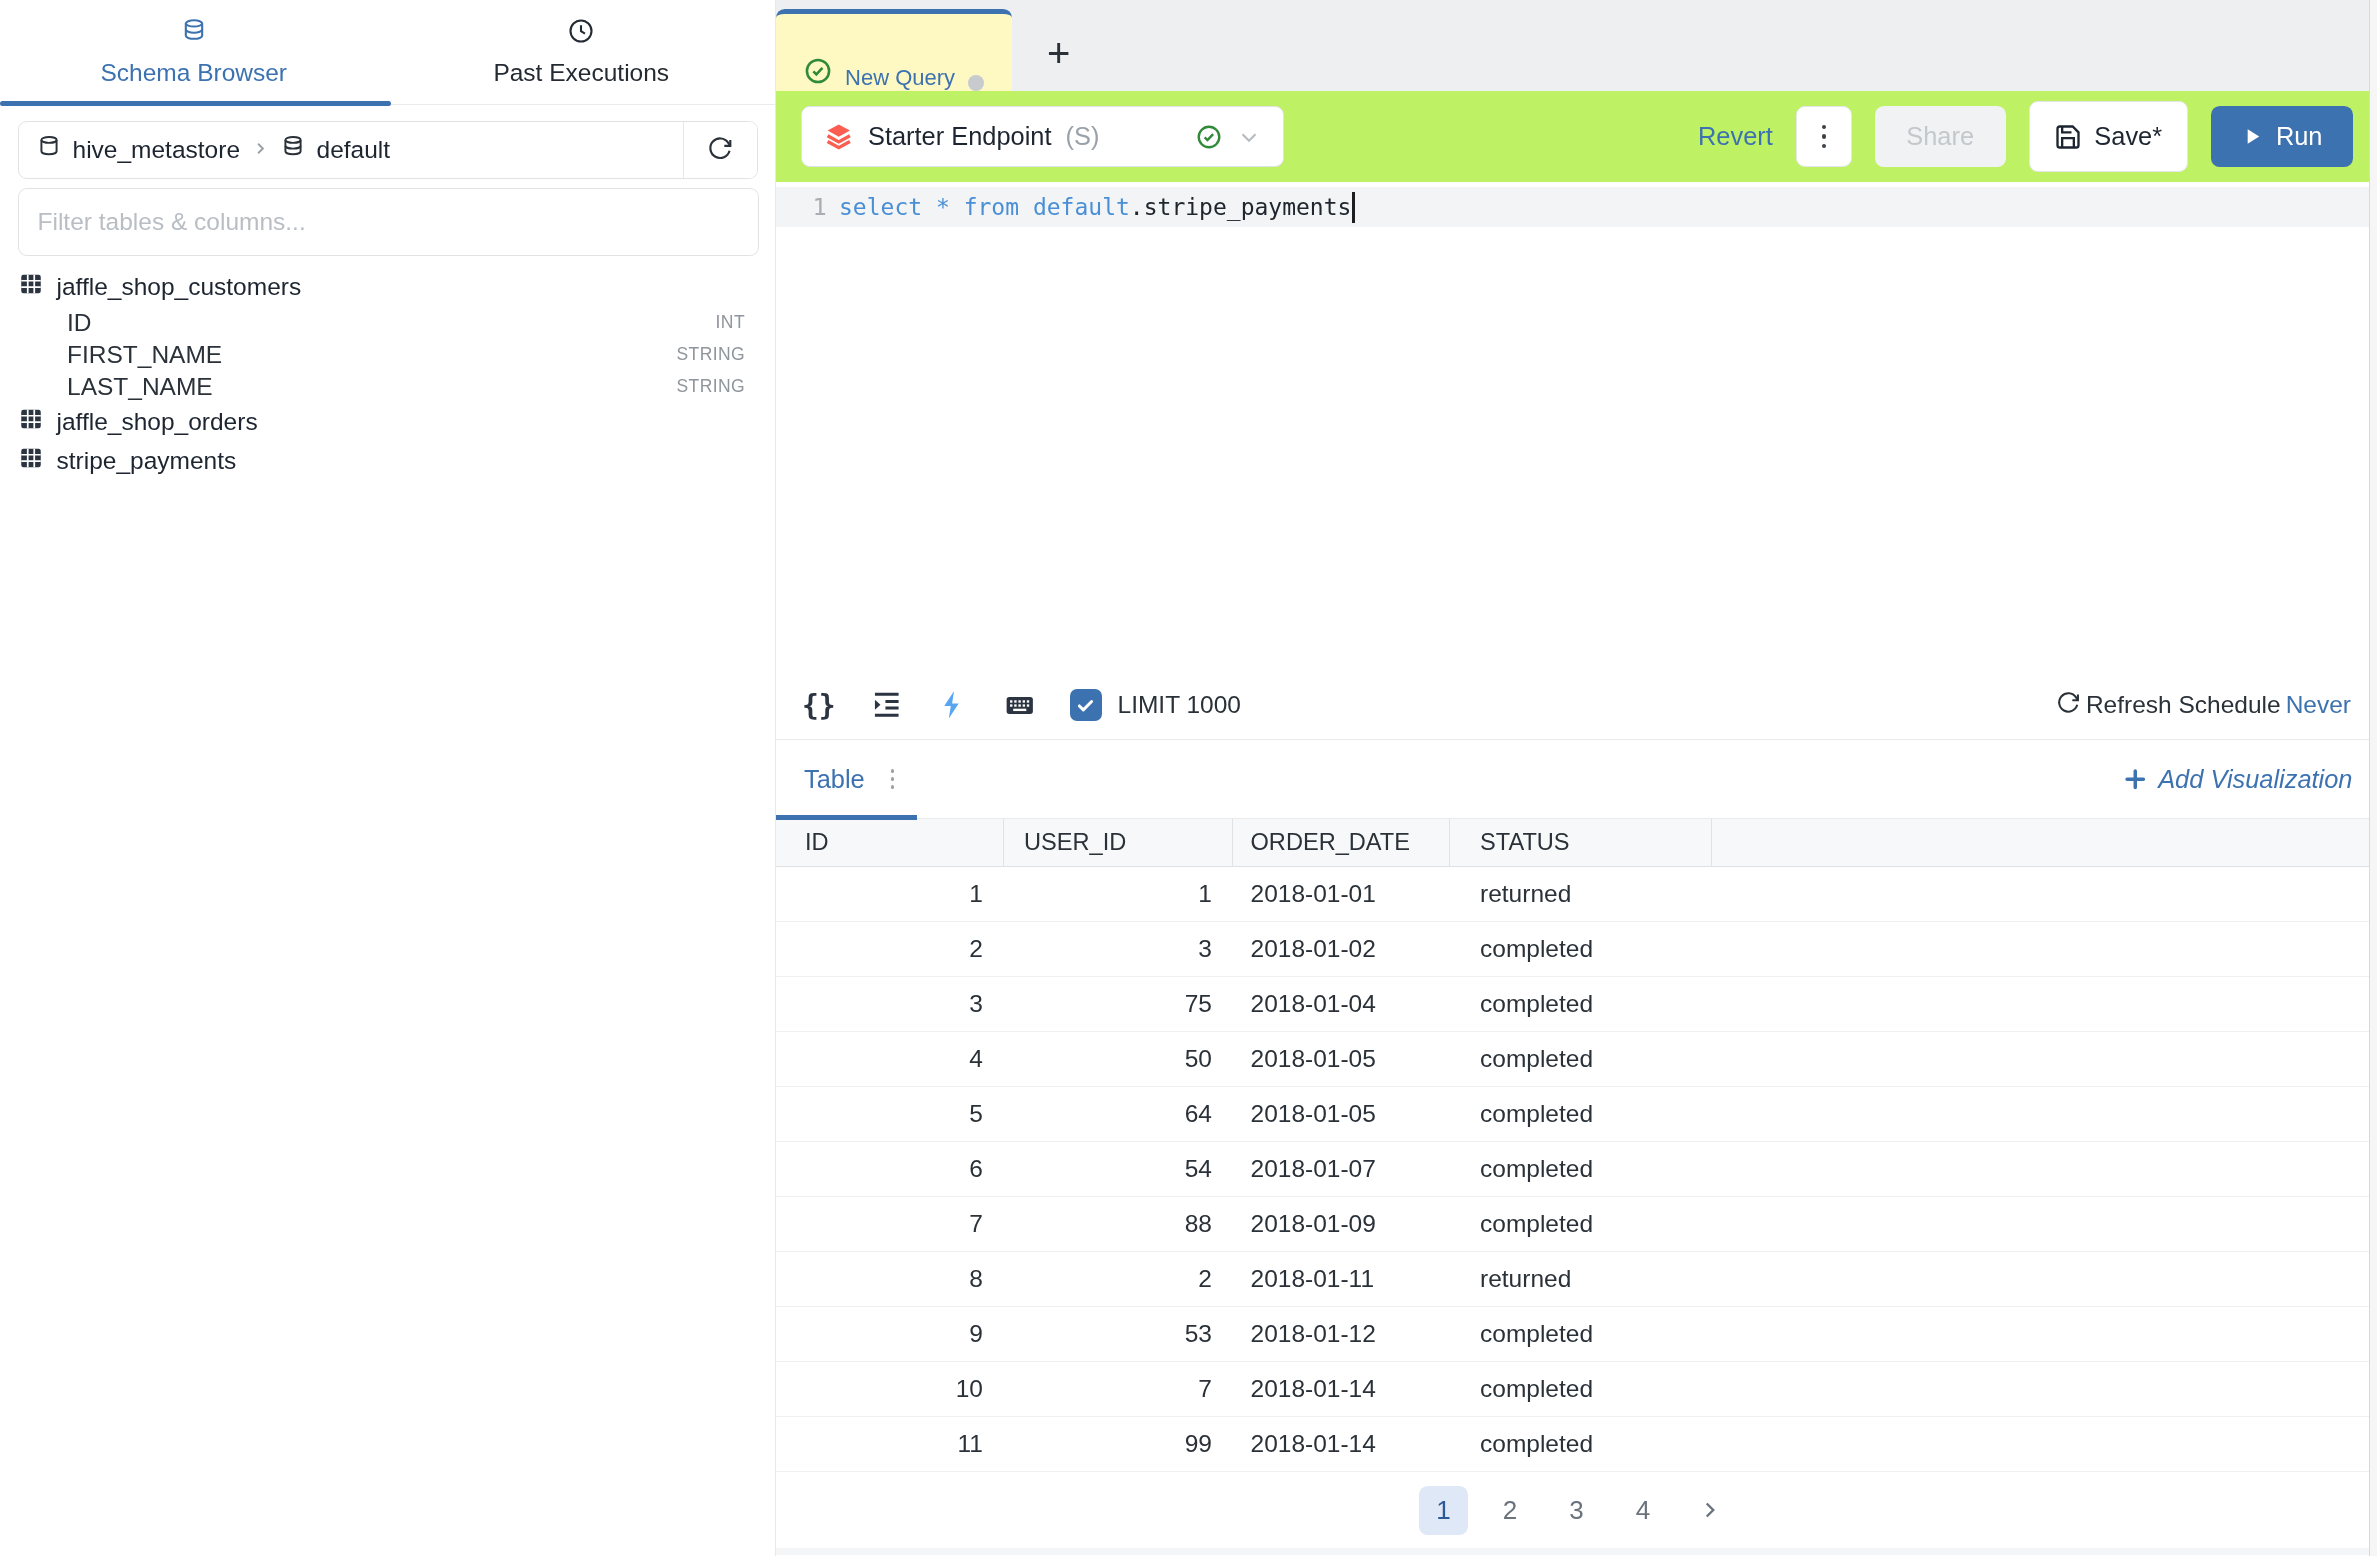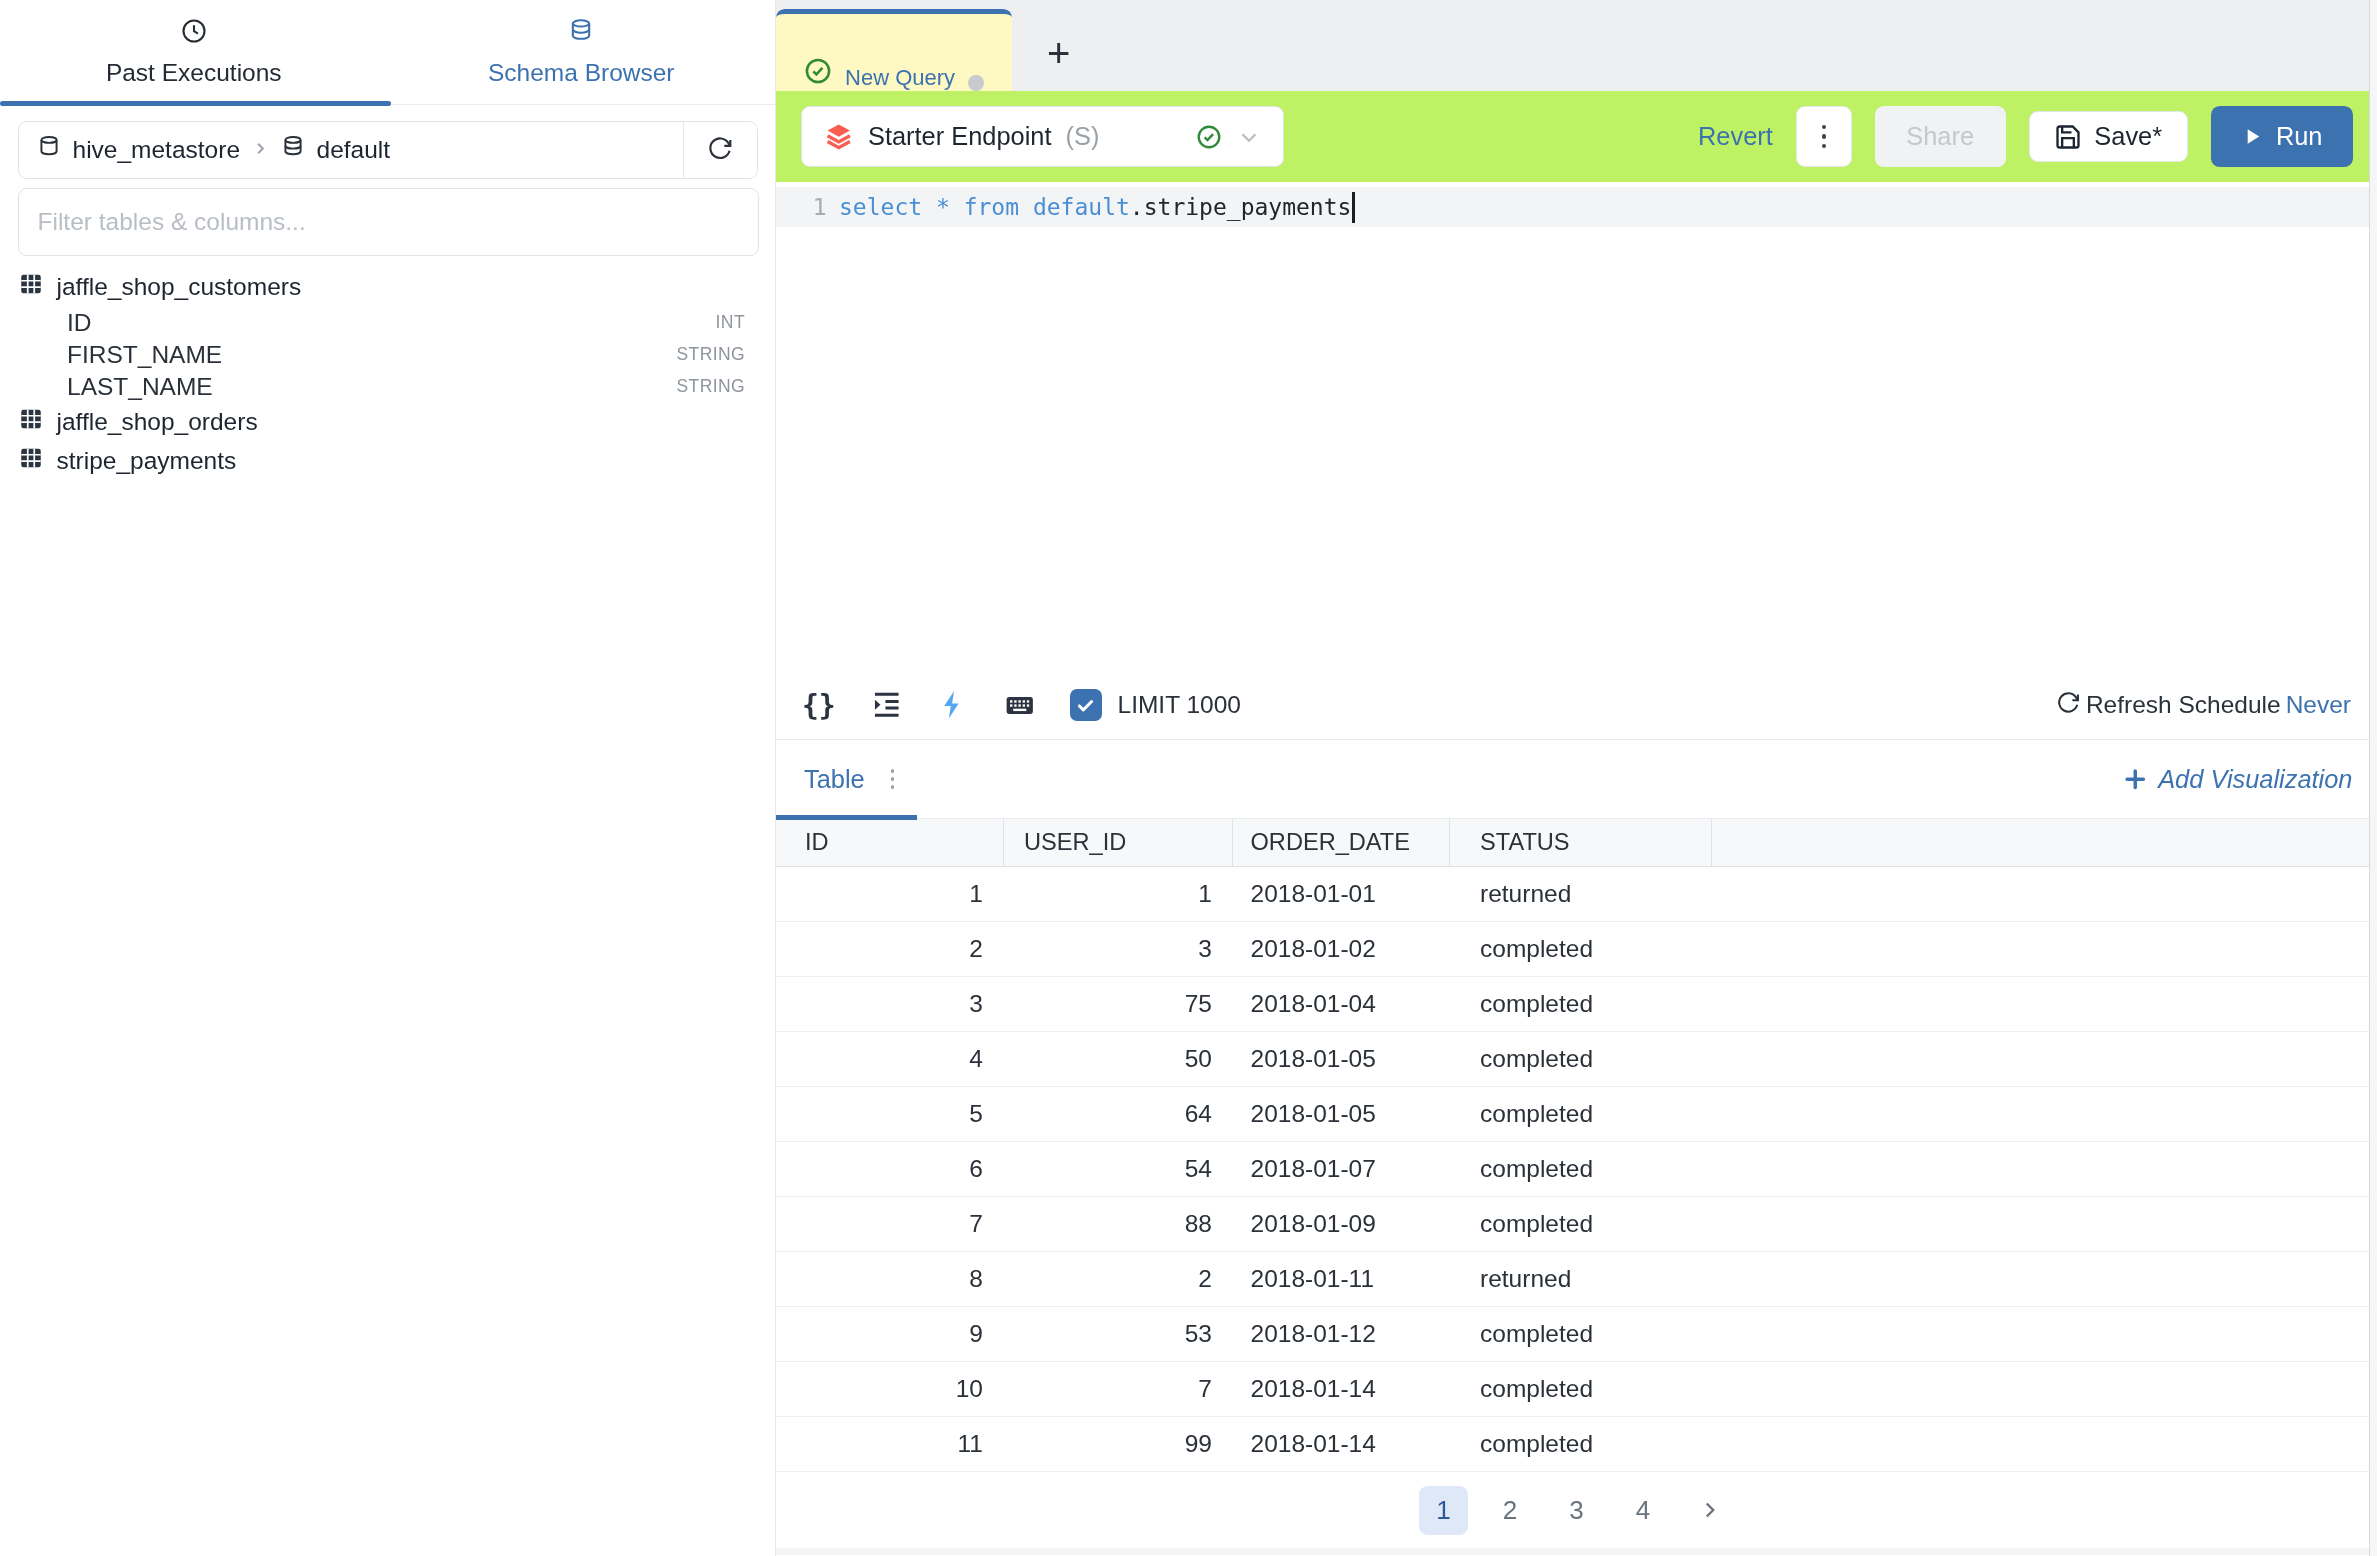--- a/index.html
+++ b/index.html
@@ -59,21 +59,21 @@
   .endpoint .spacer { flex:1; }
   .endpoint svg.ok { width:26px; height:26px; }
   .endpoint svg.chev { width:26px; height:26px; }
   .toolbar-right { margin-left:auto; display:flex; align-items:center; gap:23px; }
   .revert-link { color:#3d72b0; font-size:25.4px; cursor:pointer; text-decoration:none; }
   .kebab-btn { width:56px; height:61px; border:1.8px solid #e4e6e8; border-radius:8.8px; background:#fff;
     display:flex; flex-direction:column; align-items:center; justify-content:center; gap:5.3px; cursor:pointer; }
   .kebab-btn i, .results-kebab i { width:4.4px; height:4.4px; border-radius:50%; background:#3a424a; display:block; }
   .share-btn { height:61px; padding:0 31.5px; background:#f1f2f4; color:#c3c8cd; border:none;
     border-radius:8.8px; font-size:25.4px; font-family:inherit; cursor:default; }
-  .save-btn { height:51px; padding:0 24.5px; background:#fff; border:1.8px solid #e4e6e8; border-radius:8.8px;
+  .save-btn { height:71px; padding:0 24.5px; background:#fff; border:1.8px solid #e4e6e8; border-radius:8.8px;
     font-size:25.4px; font-family:inherit; color:#1d2530; display:flex; align-items:center; gap:12.3px; cursor:pointer; }
   .save-btn svg { width:28px; height:28px; }
   .run-btn { height:61px; padding:0 30px; background:#3d72b0; border:none; border-radius:8.8px;
     font-size:25.4px; font-family:inherit; color:#fff; display:flex; align-items:center; gap:12.3px; cursor:pointer; }
   .run-btn svg { width:23px; height:23px; }
 
   .editor { height:558px; display:flex; flex-direction:column; border-bottom:1.8px solid #e8eaec;
     font-family:"DejaVu Sans Mono","Liberation Mono",monospace; cursor:text; }
   .code-area { flex:1; padding-top:5.3px; }
   .code-line { height:40px; background:#f2f4f5; display:flex; align-items:center; }
@@ -138,38 +138,38 @@
   .scroll-track { position:absolute; right:0; top:0; bottom:0; width:7.9px; background:#f6f6f6;
     border-left:1.8px solid #d7dadd; }
 </style>
 </head>
 <body>
 
 <div class="app">
 
   <aside class="sidebar">
     <div class="side-tabs">
-      <div class="side-tab">
-        <span>
-          <svg viewBox="0 0 24 24" fill="none" stroke="#242b33" stroke-width="1.8">
-            <circle cx="12" cy="12" r="9"></circle>
-            <path d="M12 7v5.2l3.4 2"></path>
-          </svg>
-        </span>
-        <span>Past Executions</span>
-      </div>
       <div class="side-tab active">
         <span>
           <svg viewBox="0 0 24 24" fill="none" stroke="#3d72b0" stroke-width="1.8">
             <ellipse cx="12" cy="5.5" rx="7" ry="2.7"></ellipse>
             <path d="M5 5.5V16c0 1.5 3.1 2.7 7 2.7s7-1.2 7-2.7V5.5"></path>
             <path d="M5 10.8c0 1.5 3.1 2.7 7 2.7s7-1.2 7-2.7"></path>
           </svg>
         </span>
         <span>Schema Browser</span>
+      </div>
+      <div class="side-tab">
+        <span>
+          <svg viewBox="0 0 24 24" fill="none" stroke="#242b33" stroke-width="1.8">
+            <circle cx="12" cy="12" r="9"></circle>
+            <path d="M12 7v5.2l3.4 2"></path>
+          </svg>
+        </span>
+        <span>Past Executions</span>
       </div>
       <div class="side-tab-underline"></div>
     </div>
 
     <div class="crumb-box">
       <div class="crumb-main">
         <span>
           <svg viewBox="0 0 24 24" fill="none" stroke="#2a3138" stroke-width="1.8">
             <ellipse cx="12" cy="5.5" rx="7" ry="2.7"></ellipse>
             <path d="M5 5.5V16c0 1.5 3.1 2.7 7 2.7s7-1.2 7-2.7V5.5"></path>

